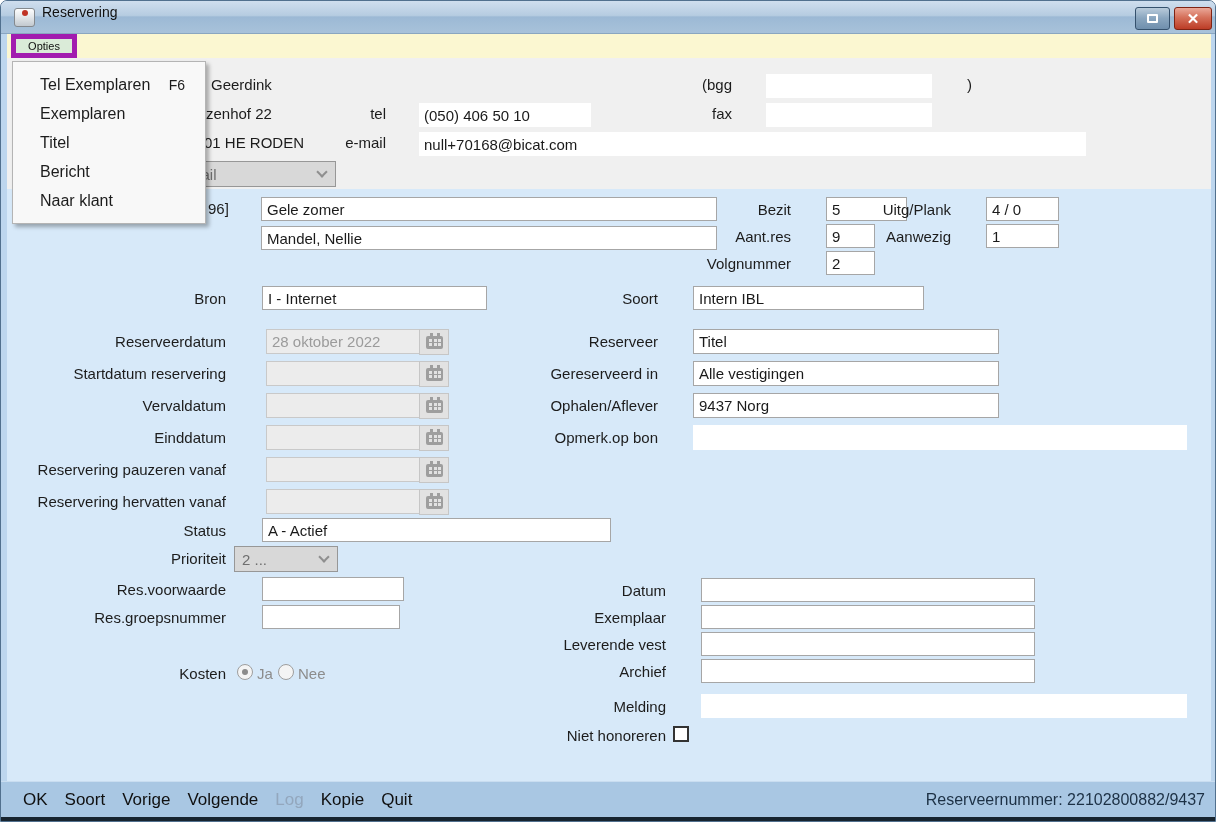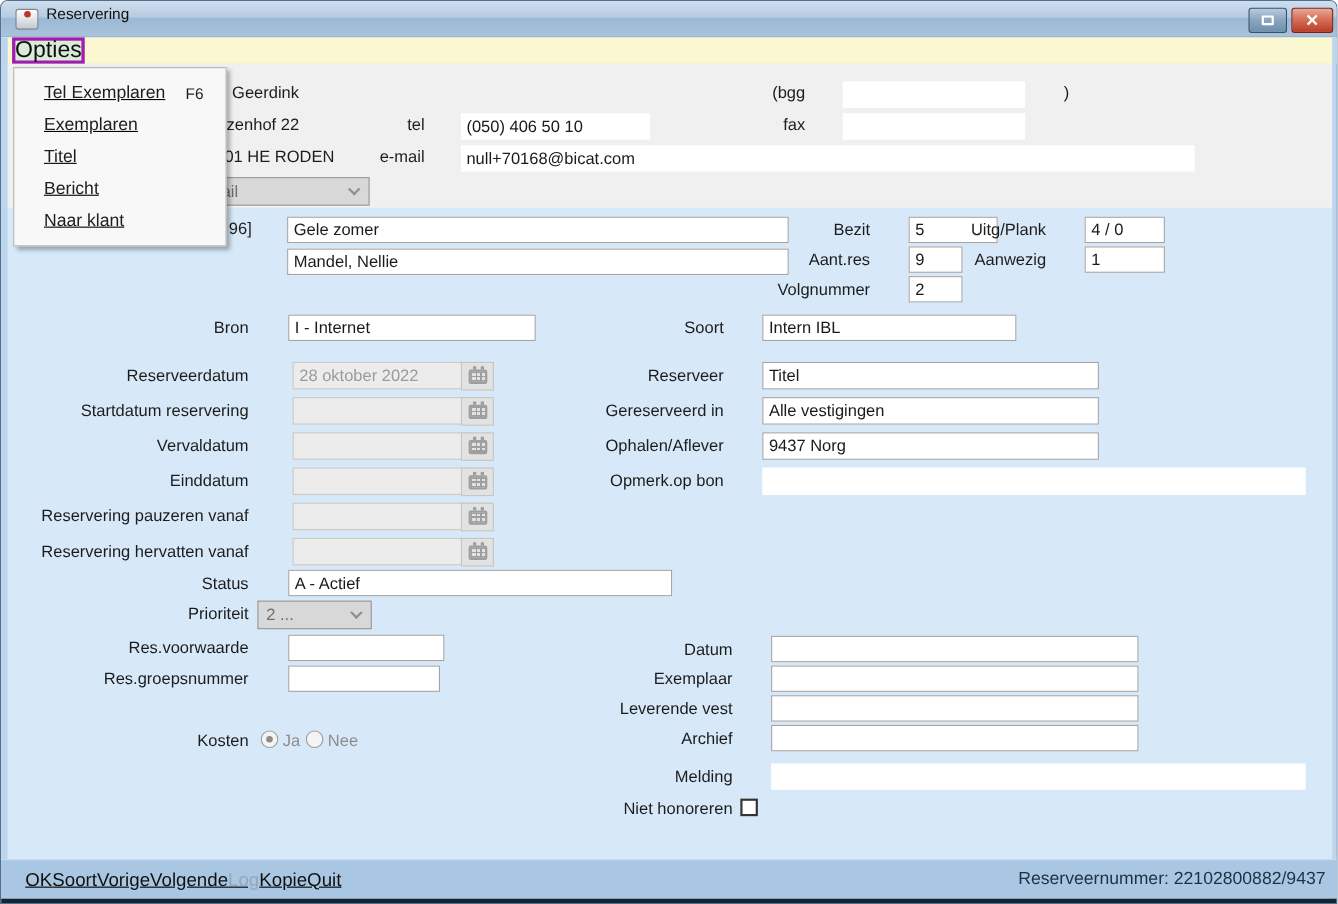--- a/index.html
+++ b/index.html
@@ -27,22 +27,22 @@
   .btn-restore { left:1134px; width:35px;
     background:linear-gradient(#b9cbdb,#8aa6bf 48%,#6f8fad);
     border:1px solid #35516d; }
   .btn-restore .sq { width:11px; height:9px; border:2px solid #ffffff; border-radius:1px; }
   .btn-close { left:1173px; width:38px;
     background:linear-gradient(#eaa899,#d5705a 45%,#bc3c26);
     border:1px solid #7e2314; color:#ffffff; font-size:15px; font-weight:bold; }
   
   .menubar { position:absolute; left:1px; top:33px; width:1214px; height:24px; background:#fbf7d1; }
   .opties { position:absolute; left:9px; top:0; width:66px; height:24px;
-    background:#daebd8; border:3px solid #a21caf; display:flex; align-items:center;
-    justify-content:center; font-size:21px; color:#101010; }
+    background:#daebd8; border:5px solid #a21caf; display:flex; align-items:center;
+    justify-content:center; font-size:11px; color:#101010; }
   
   .frame-side { position:absolute; top:33px; width:6px; height:783px; background:#bdd6ee; }
   .top-section  { position:absolute; left:6px; top:57px;  width:1204px; height:131px; background:#f0f0f0; }
   .main-section { position:absolute; left:6px; top:188px; width:1204px; height:592px; background:#d7e9f9; }
   .lbl { position:absolute; font-size:15px; color:#1c1c1c; white-space:nowrap; text-align:right; }
   .frag { position:absolute; font-size:15px; color:#1c1c1c; white-space:nowrap; }
   .inp { position:absolute; height:24px; border:1px solid #a6a6a6; background:#ffffff;
     font:15px "Liberation Sans", sans-serif; padding:0 5px; color:#1a1a1a; outline:none;margin-left:28px; }
   .plain { border:none; }
   .dis { background:#ececec; border:1px solid #c9c9c9; color:#9b9b9b; }
@@ -61,29 +61,29 @@
     transform:rotate(45deg); margin-top:-4px; flex:0 0 auto; }
   .radio { position:absolute; width:16px; height:16px; border-radius:50%;
     background:#f4f4f4; border:1px solid #9e9e9e; }
   .radio.sel:after { content:""; position:absolute; left:4px; top:4px; width:6px; height:6px;
     border-radius:50%; background:#8b8b8b; }
   .glabel { color:#8c8c8c; text-align:left; }
   .checkbox { position:absolute; width:16px; height:16px; background:#ffffff; border:2px solid #333333; }
   
   .menu { position:absolute; left:11px; top:60px; width:194px; z-index:50;
     background:#f8f8f8; border:1px solid #b4b4b4; padding:8px 0;
-    box-shadow:3px 3px 4px rgba(0,0,0,0.3);text-decoration:underline; }
+    box-shadow:3px 3px 4px rgba(0,0,0,0.3); }
   .mi { position:relative; height:29px; display:flex; align-items:center; padding-left:27px;
     font-size:16px; color:#1c1c1c; }
   .mi.active { color:#3c78c8; }
   .mi-short { position:absolute; right:20px; font-size:14px; }
   
   .toolbar { position:absolute; left:0; top:780px; width:1216px; height:36px;
     background:#a9c7e3; border-top:1px solid #c9ddf0; display:flex; align-items:center;
-    padding-left:22px; gap:0;text-decoration:underline; }
+    padding-left:22px; gap:17px; }
   .tb-btn { font-size:17px; color:#101010; white-space:nowrap; }
   .tb-btn.disabled { color:#93a7bd; }
   .tb-res { position:absolute; right:12px; font-size:16px; color:#1d3145; }
   .bottom-strip { position:absolute; left:0; top:816px; width:1216px; height:6px; background:#17242f; }
 </style>
 </head>
 <body>
 
 <div class="window">
 

